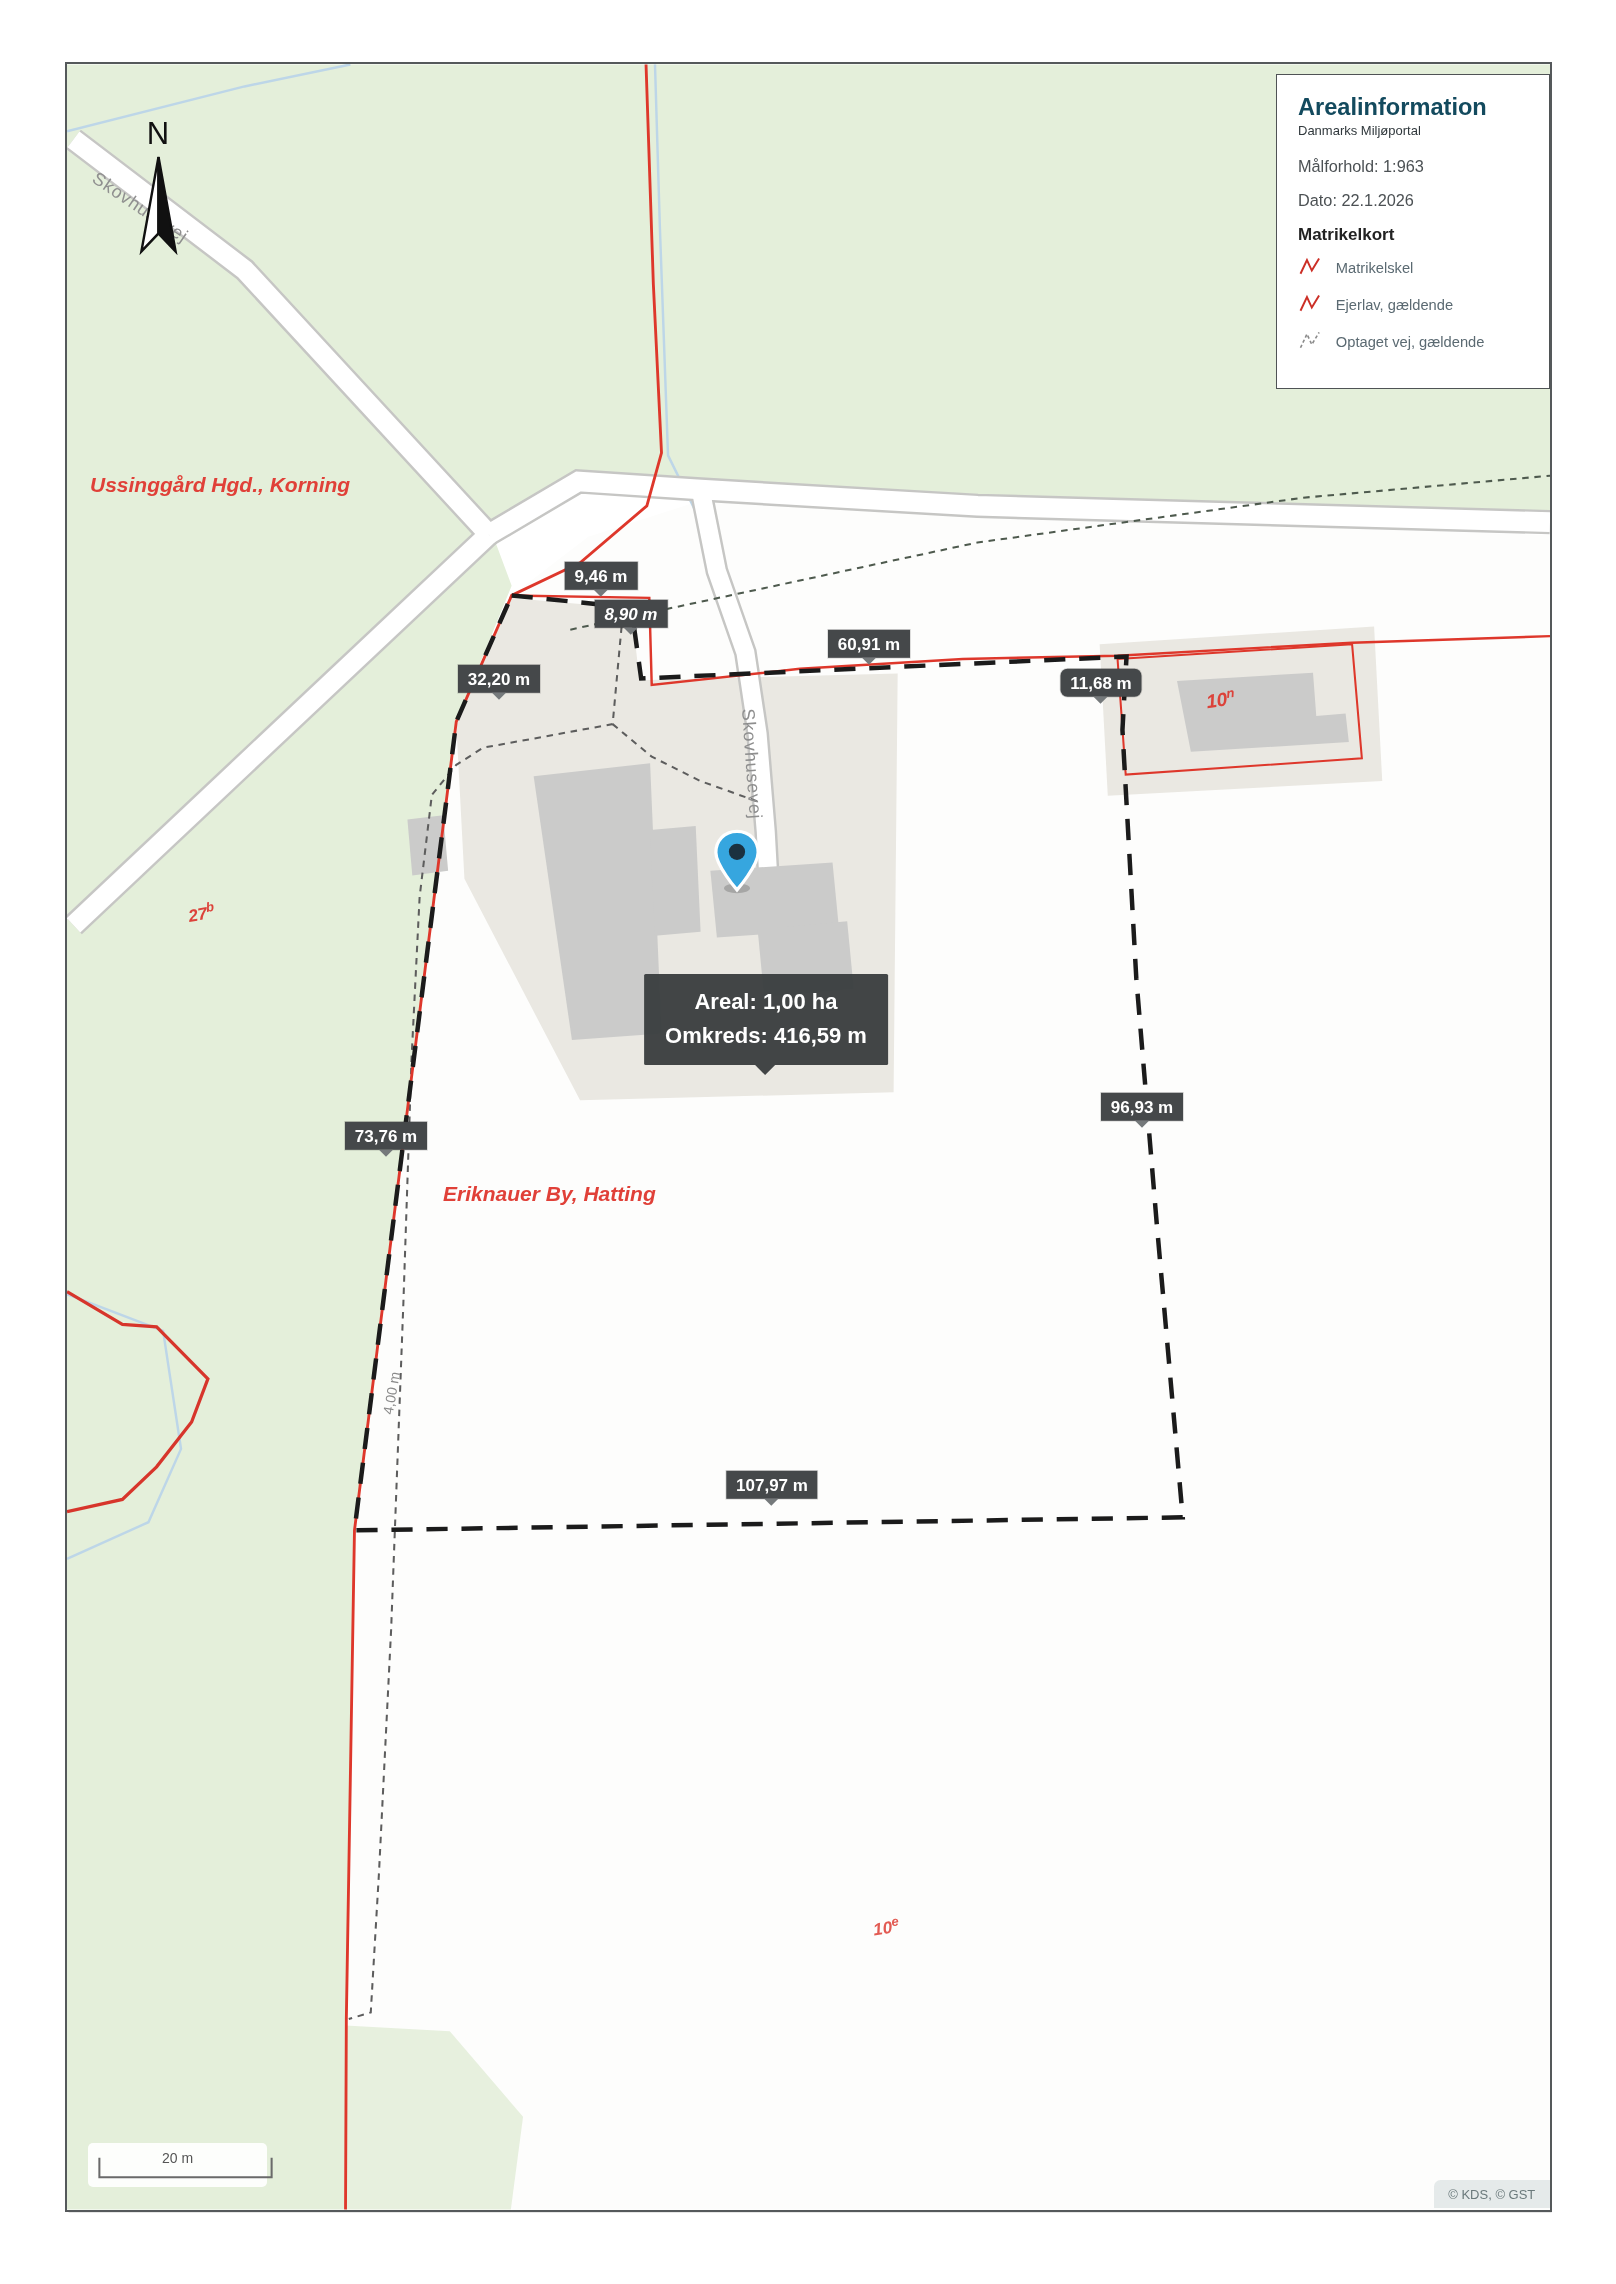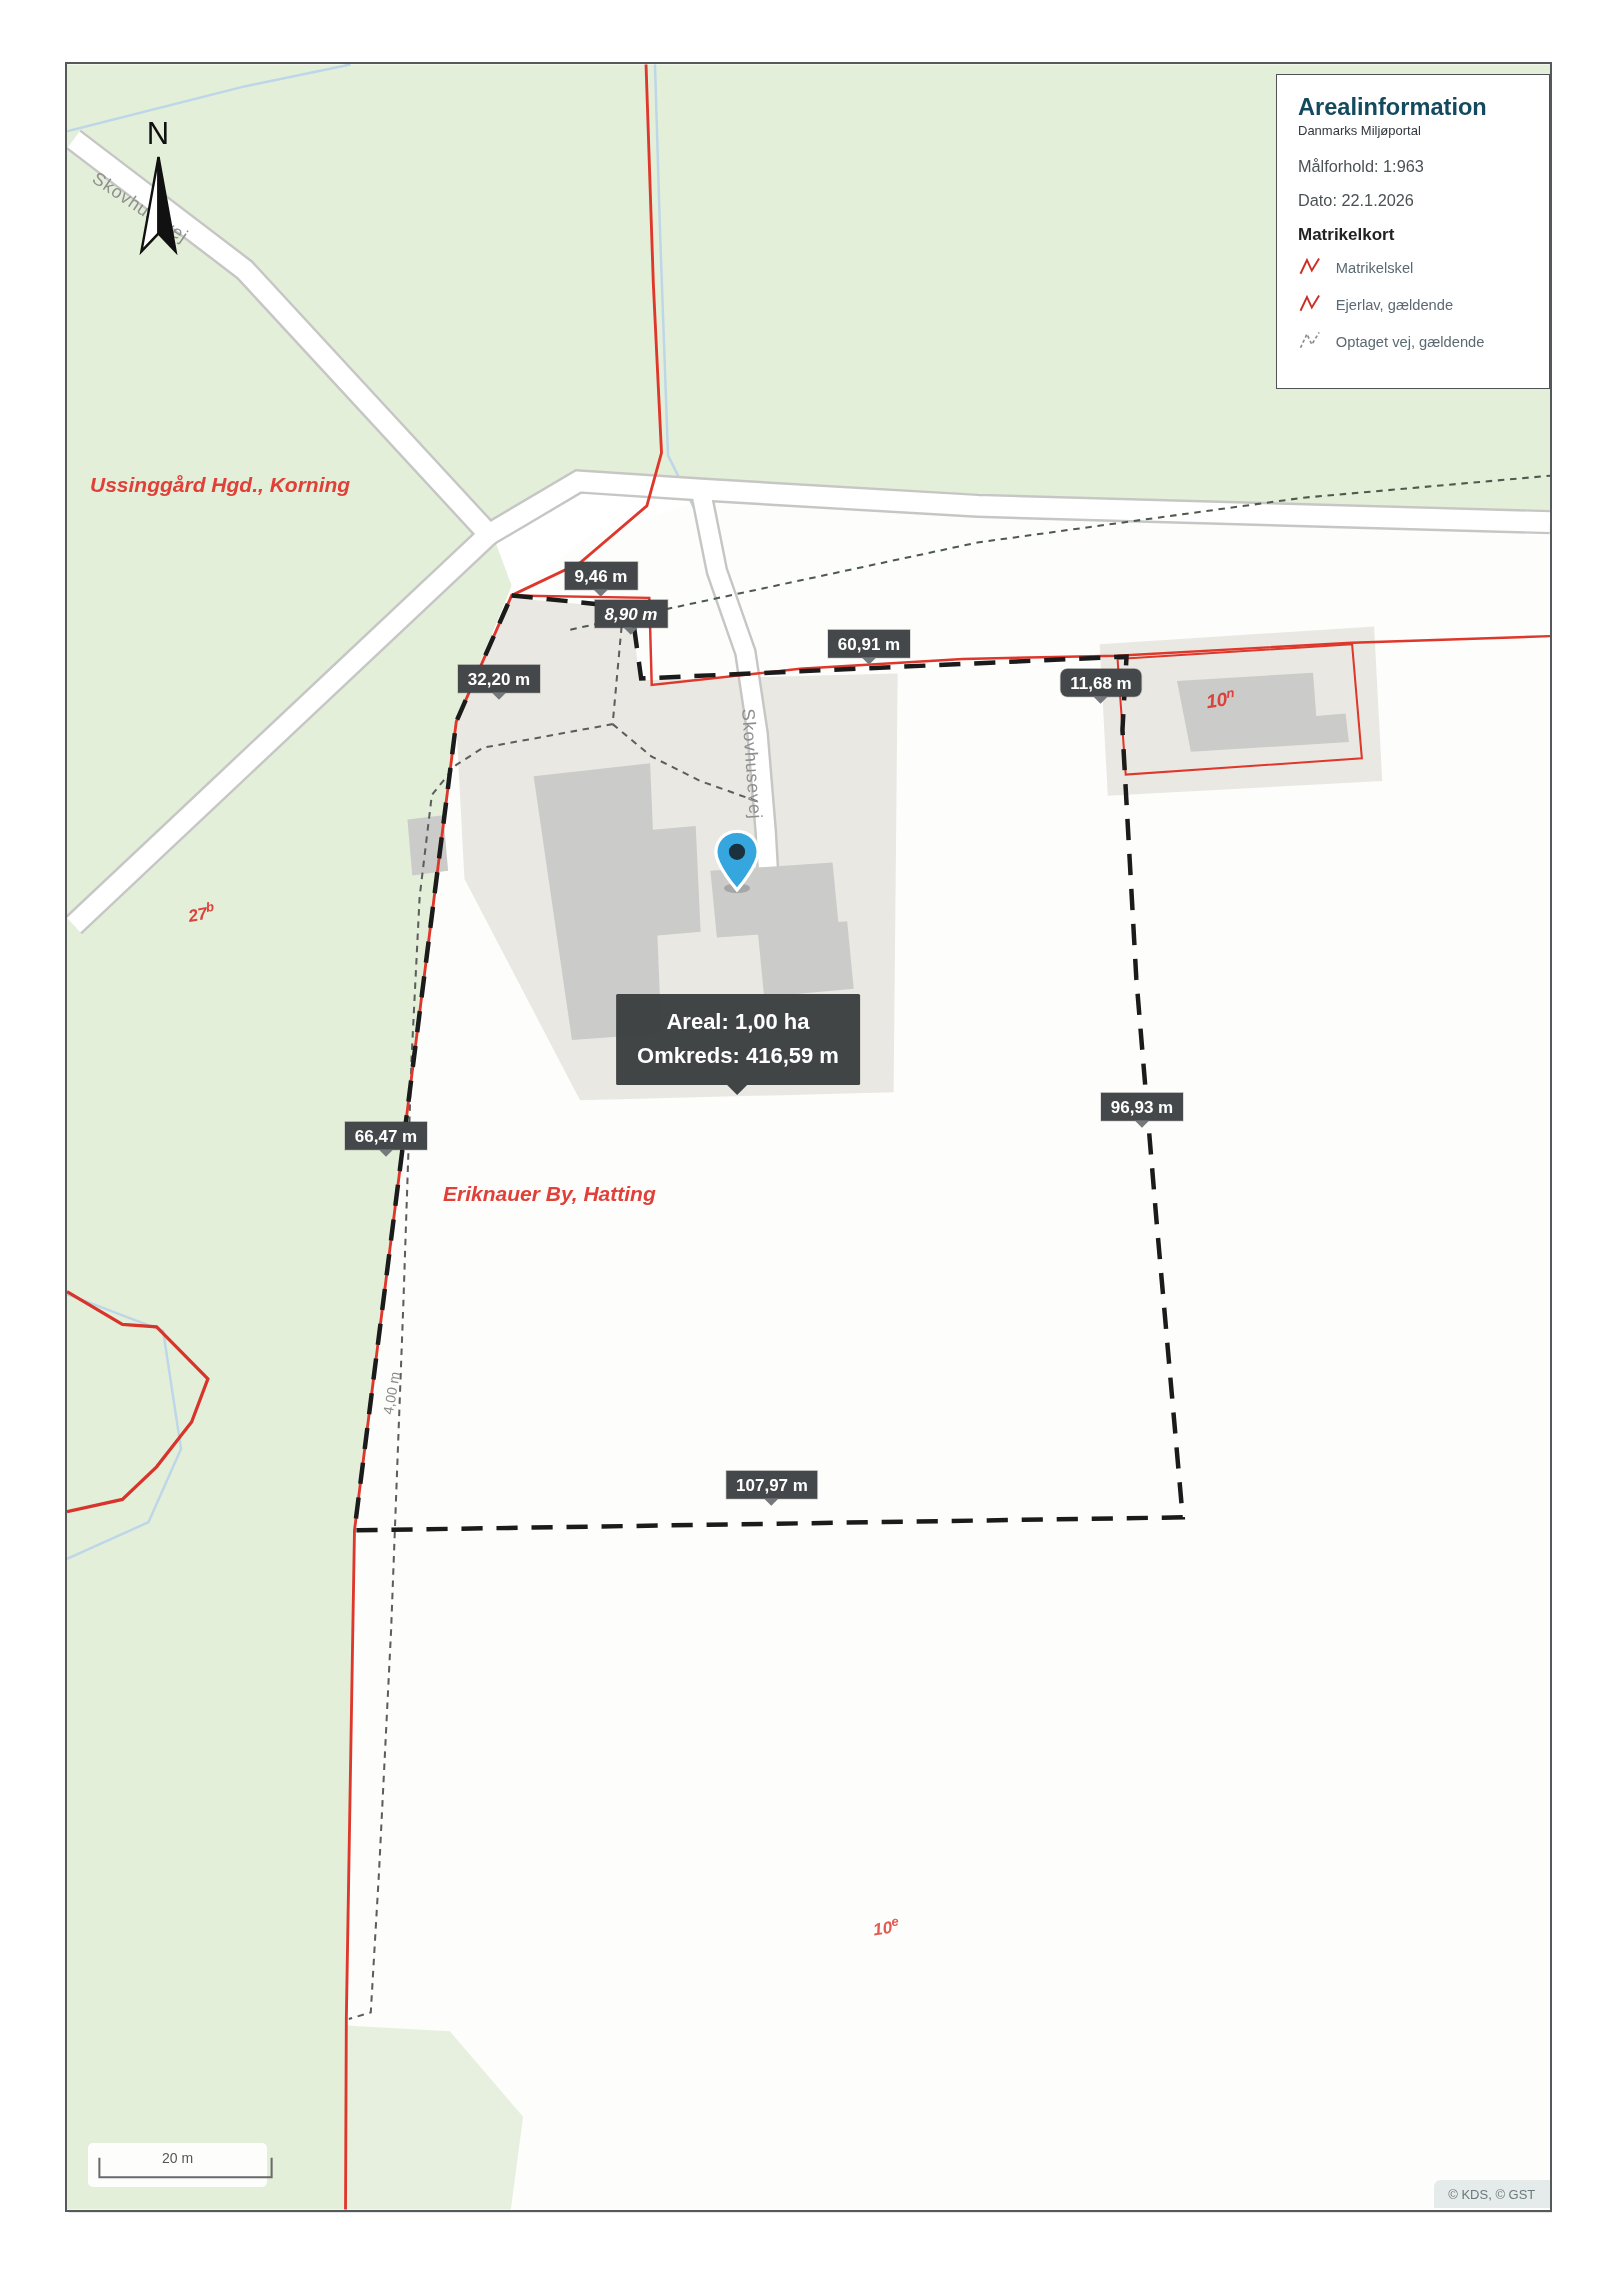--- a/index.html
+++ b/index.html
@@ -104,25 +104,25 @@
     <div class="maplabel parcel-label" style="left:806px;top:1851px;transform:rotate(-8deg);font-size:17px;color:#e25a52;">
       <span>10</span><sup>e</sup></div>
 
     <div class="maplabel dist-small" style="left:303px;top:1321px;transform:rotate(-80deg);">4,00 m</div>
 
     <div class="badge" style="left:534px;top:512px;">9,46 m</div>
     <div class="badge" style="left:564px;top:550px;font-style:italic;">8,90 m</div>
     <div class="badge" style="left:802px;top:580px;">60,91 m</div>
     <div class="badge" style="left:432px;top:615px;">32,20 m</div>
     <div class="badge" style="left:1034px;top:619px;border-radius:7px;">11,68 m</div>
-    <div class="badge" style="left:319px;top:1072px;">66,47 m</div>
+    <div class="badge" style="left:319px;top:1072px;">73,76 m</div>
     <div class="badge" style="left:1075px;top:1043px;">96,93 m</div>
     <div class="badge" style="left:705px;top:1421px;">107,97 m</div>
 
-    <div class="tooltip" style="left:671px;top:910px;margin-top:20px;">
+    <div class="tooltip" style="left:699px;top:910px;">
       <div>Areal: 1,00 ha</div>
       <div>Omkreds: 416,59 m</div>
     </div>
 
     <div class="pin" style="left:644px;top:764px;pointer-events:auto;">
       <svg width="52" height="67" viewBox="0 0 64 82">
         <ellipse cx="32" cy="74" rx="16" ry="6" fill="#000" opacity="0.18"></ellipse>
         <path fill="#36a6df" stroke="#ffffff" stroke-width="4" d="M32,4 C16,4 6,16 6,30 C6,46 32,76 32,76 C32,76 58,46 58,30 C58,16 48,4 32,4 Z"></path>
         <circle cx="32" cy="29" r="10" fill="#1b3140"></circle>
       </svg>

